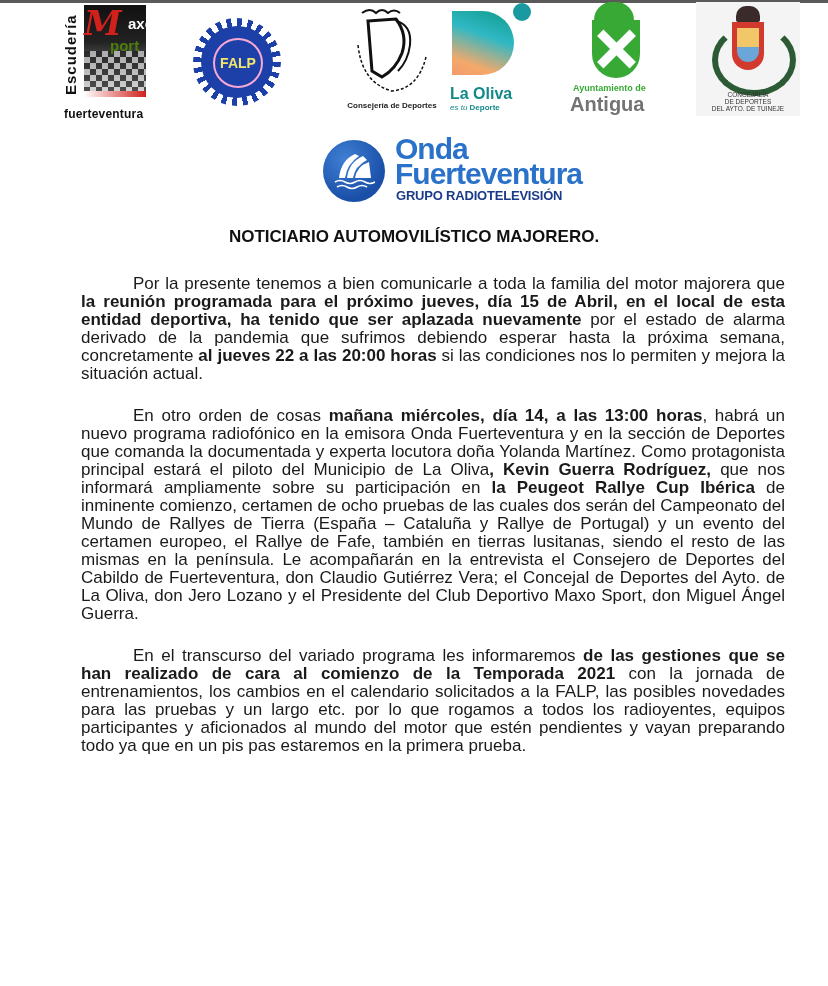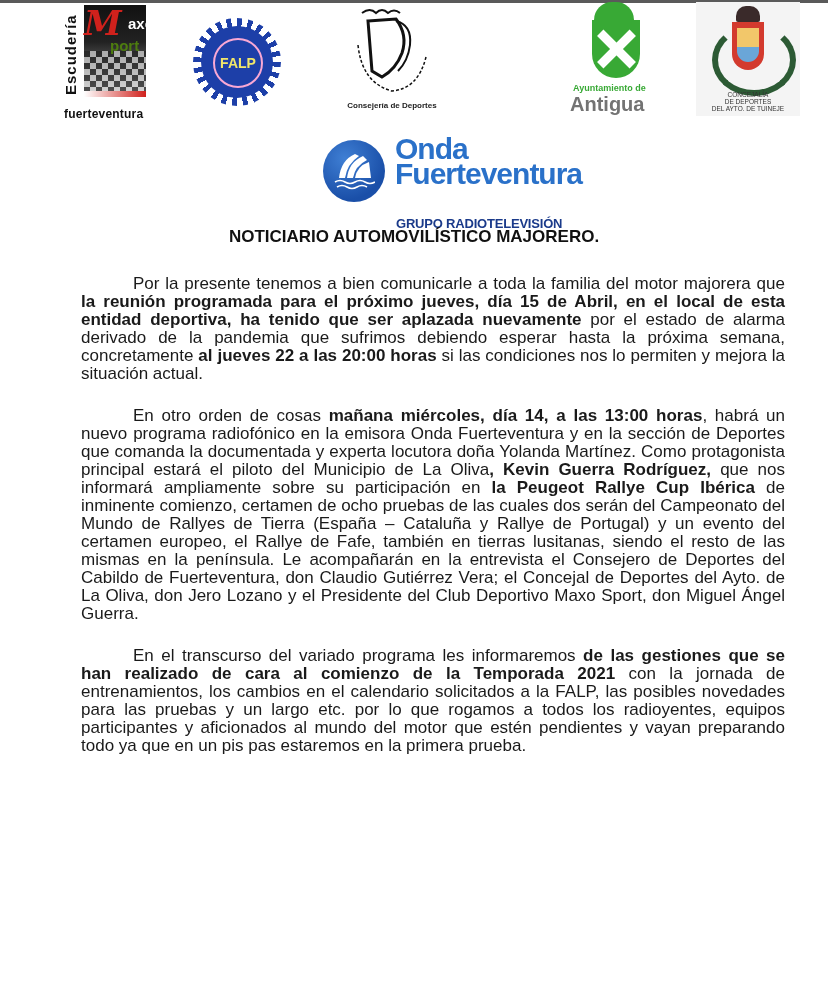--- a/index.html
+++ b/index.html
@@ -57,21 +57,21 @@
   .tuineje .shield { position: absolute; left: 36px; top: 20px; width: 32px; height: 48px; background: #d33a2e; border-radius: 0 0 16px 16px; }
   .tuineje .shield::after { content: ""; position: absolute; left: 5px; top: 6px; width: 22px; height: 34px; border-radius: 0 0 11px 11px; background: linear-gradient(180deg, #f2c76a 0 55%, #6aa6d8 55% 100%); }
   .tuineje .txt { position: absolute; left: 0; top: 89px; width: 104px; text-align: center; font-size: 6.5px; line-height: 7px; color: #333; }
 
   
   .onda { position: absolute; left: 323px; top: 138px; width: 260px; height: 66px; }
   .onda .circle { position: absolute; left: 0; top: 2px; width: 62px; height: 62px; border-radius: 50%; background: radial-gradient(circle at 35% 30%, #3f7fd4, #1a4fa8 70%); }
   .onda .circle svg { position: absolute; left: 10px; top: 10px; }
   .onda .w1 { position: absolute; left: 72px; top: -6px; font-size: 30px; font-weight: bold; color: #2a71c9; letter-spacing: -1px; }
   .onda .w2 { position: absolute; left: 72px; top: 19px; font-size: 30px; font-weight: bold; color: #2a71c9; letter-spacing: -1px; }
-  .onda .w3 { position: absolute; left: 73px; top: 50px; font-size: 13px; font-weight: bold; color: #1a3a8a; letter-spacing: -.2px; margin-top: 28px; }
+  .onda .w3 { position: absolute; left: 73px; top: 50px; font-size: 13px; font-weight: bold; color: #1a3a8a; letter-spacing: -.2px; }
 
   
   .title { position: absolute; left: 0; width: 828px; top: 227px; text-align: center; font-size: 17px; font-weight: bold; color: #111; }
   .doc { position: absolute; left: 81px; width: 704px; top: 275px; font-size: 17px; line-height: 18px; color: #1a1a1a; text-align: justify; }
   .doc p { margin: 0 0 24px 0; text-indent: 52px; }
   .doc b { font-weight: bold; }
 </style>
 </head>
 <body>
 
@@ -99,20 +99,26 @@
   <div class="logo cabildo">
     <svg width="80" height="92" viewBox="0 0 80 92">
       <path d="M10 8 q8 -6 14 0 q6 -6 12 0 q6 -5 12 0" fill="none" stroke="#111" stroke-width="2"></path>
       <path d="M16 16 L44 14 Q56 30 50 48 Q44 64 30 72 L20 66 Z" fill="none" stroke="#111" stroke-width="3"></path>
       <path d="M44 16 Q60 20 58 40 Q56 56 46 66" fill="none" stroke="#111" stroke-width="2"></path>
       <path d="M6 40 Q10 78 40 86 Q66 84 74 52" fill="none" stroke="#111" stroke-width="1.5" stroke-dasharray="3 2"></path>
     </svg>
     <div class="sub">Consejería de Deportes</div>
   </div>
 
+  <div class="logo oliva">
+    <div class="d"></div>
+    <div class="dot"></div>
+    <div class="name">La Oliva</div>
+    <div class="tag"><i>es tu</i> <b>Deporte</b></div>
+  </div>
 
   <div class="logo antigua">
     <div class="crown"></div>
     <div class="shield"></div>
     <div class="x1"></div>
     <div class="x2"></div>
     <div class="ay">Ayuntamiento de</div>
     <div class="an">Antigua</div>
   </div>
 

